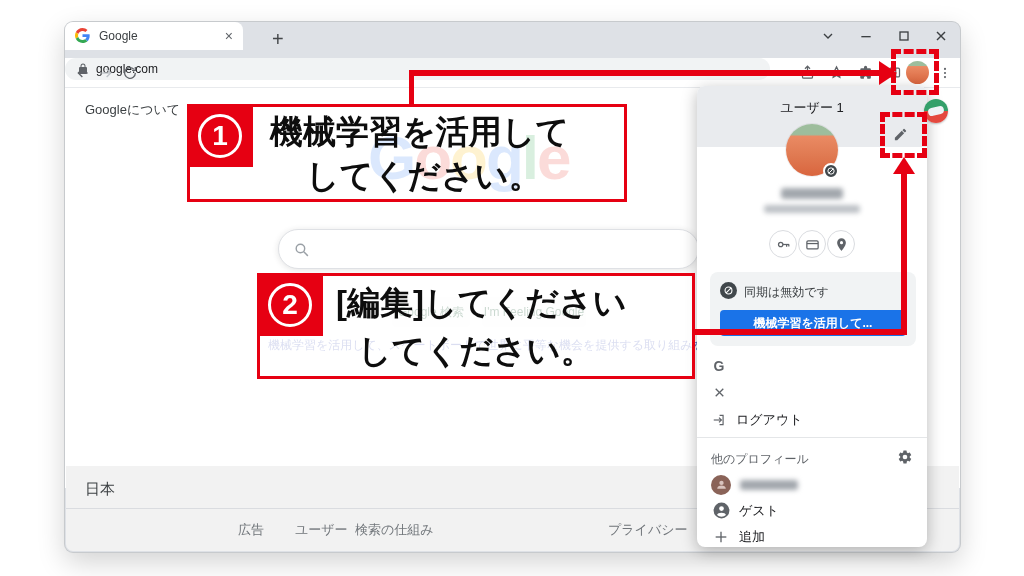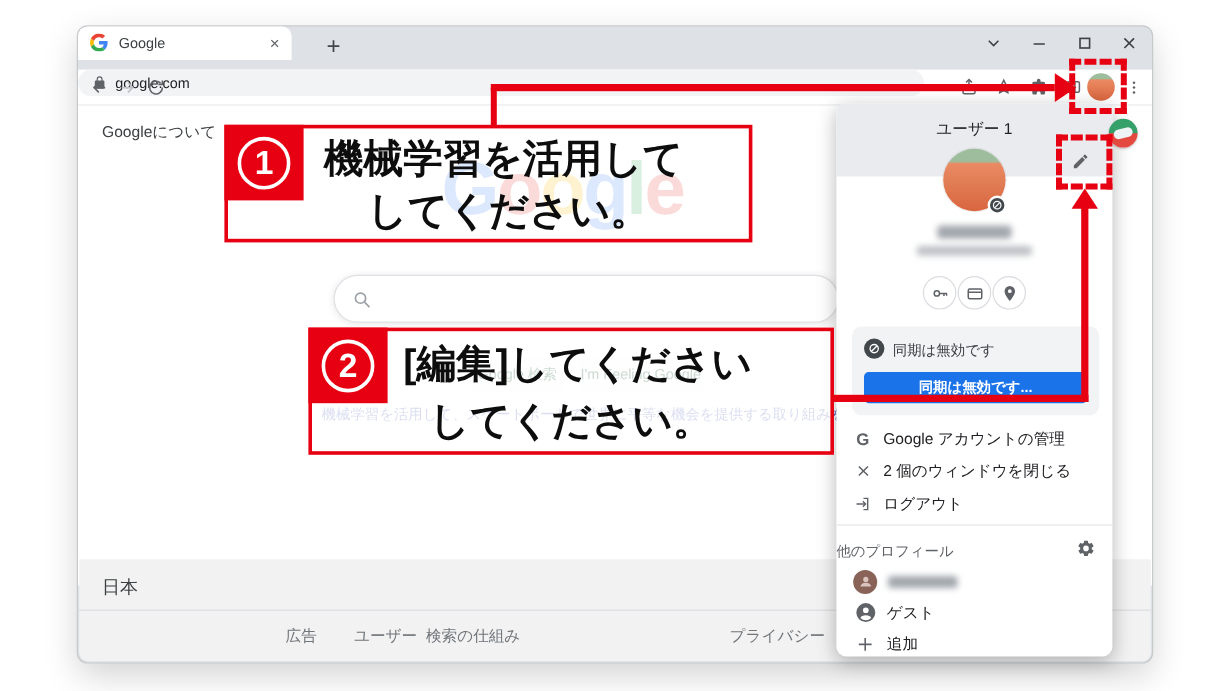--- a/index.html
+++ b/index.html
@@ -275,51 +275,49 @@
       </div>
 
     <div id="synccard" class="abs">
       <span class="abs" style="left:10px; top:10px; width:17px; height:17px; border-radius:50%; background:#41474b; display:flex; align-items:center; justify-content:center">
         <svg viewBox="0 0 16 16" width="11" height="11">
             <circle cx="8" cy="8" r="5" fill="none" stroke="#fff" stroke-width="1.6"></circle>
             <line x1="4.5" y1="11.5" x2="11.5" y2="4.5" stroke="#fff" stroke-width="1.6"></line>
           </svg>
         </span>
       <span class="label">同期は無効です</span>
-      <button id="syncbtn">同期は無効です...</button>
+      <button id="syncbtn">機械学習を活用して...</button>
     </div>
 
     <div class="mrow" style="top:266px">
       <span class="mic" style="color:#5f6368; font-weight:bold; font-size:14px">G</span>
-      <span class="mlabel">Google アカウントの管理</span>
     </div>
     <div class="mrow" style="top:293px">
       <span class="mic">
         <svg viewBox="0 0 24 24" width="13" height="13" stroke="#5f6368" stroke-width="2.4">
             <line x1="5" y1="5" x2="19" y2="19"></line>
             <line x1="19" y1="5" x2="5" y2="19"></line>
           </svg>
         </span>
-      <span class="mlabel">2 個のウィンドウを閉じる</span>
     </div>
     <div class="mrow" style="top:320px">
       <span class="mic">
         <svg viewBox="0 0 24 24" width="14" height="14" fill="none" stroke="#5f6368" stroke-width="2">
             <path d="M13 4h6v16h-6"></path>
             <path d="M12 8l4 4-4 4"></path>
             <line x1="16" y1="12" x2="3" y2="12"></line>
           </svg>
         </span>
       <span class="mlabel">ログアウト</span>
     </div>
 
     <div class="mdivider" style="top:351px"></div>
 
     <div class="mrow" style="top:360px">
-      <span class="subhead" style="">他のプロフィール</span>
+      <span class="subhead" style="margin-left:14px">他のプロフィール</span>
     </div>
     <span class="abs" style="left:200px; top:363px">
       <svg viewBox="0 0 24 24" width="16" height="16" fill="#5f6368">
           <path d="M19.14 12.94a7 7 0 0 0 0-1.88l2.03-1.58a.5.5 0 0 0 .12-.64l-1.92-3.32a.5.5 0 0 0-.61-.22l-2.39.96a7.3 7.3 0 0 0-1.62-.94l-.36-2.54a.5.5 0 0 0-.5-.42h-3.84a.5.5 0 0 0-.5.42l-.36 2.54c-.59.24-1.13.56-1.62.94l-2.39-.96a.5.5 0 0 0-.61.22L2.65 8.84a.5.5 0 0 0 .12.64l2.03 1.58a7 7 0 0 0 0 1.88l-2.03 1.58a.5.5 0 0 0-.12.64l1.92 3.32c.13.23.4.32.61.22l2.39-.96c.49.38 1.03.7 1.62.94l.36 2.54c.04.24.25.42.5.42h3.84c.25 0 .46-.18.5-.42l.36-2.54a7.3 7.3 0 0 0 1.62-.94l2.39.96c.21.1.48.01.61-.22l1.92-3.32a.5.5 0 0 0-.12-.64l-2.03-1.58zM12 15.5a3.5 3.5 0 1 1 0-7 3.5 3.5 0 0 1 0 7z"></path>
         </svg>
       </span>
 
     <div class="mrow" style="top:385px">
       <span class="smallavatar" style="margin-left:14px; background:#8a6358">
         <svg viewBox="0 0 24 24" width="13" height="13" fill="#d9c4be">

